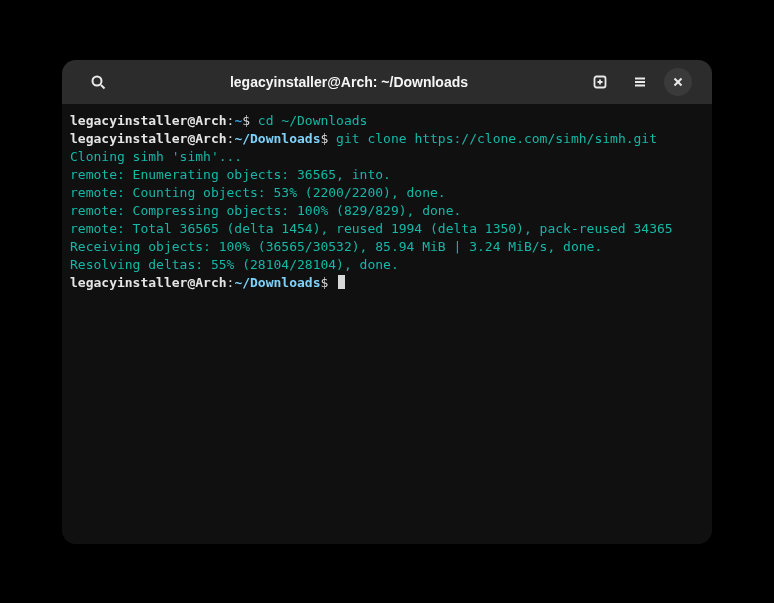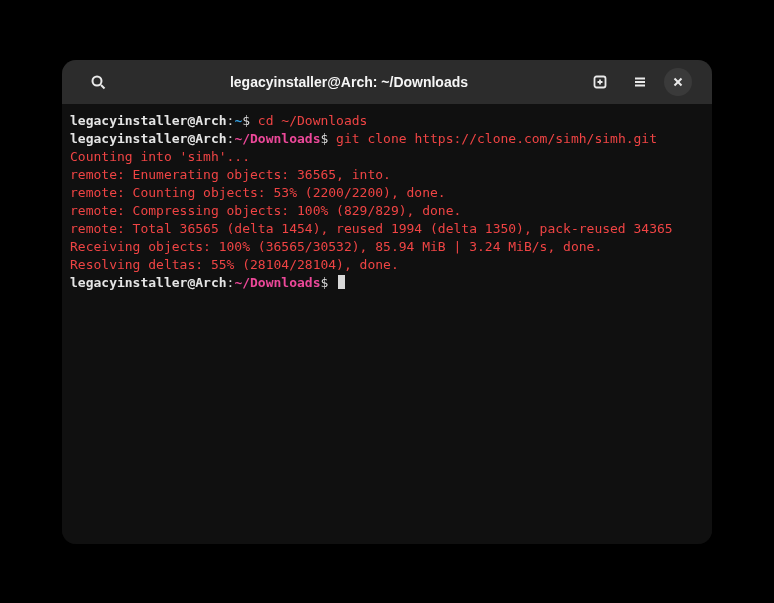--- a/index.html
+++ b/index.html
@@ -51,24 +51,24 @@
   padding: 8px 8px 24px 8px;
   font-family: "DejaVu Sans Mono", ui-monospace, Menlo, Consolas, monospace;
   font-size: 13px;
   line-height: 18px;
   color: #d8d8d8;
   min-height: 440px;
   white-space: pre-wrap;
   word-break: break-all;
 }
 .uh { color: #e5e5e5; font-weight: 700; } 
-.path { color: #ec4899; font-weight: 700; }
+.path { color: #7dd3fc; font-weight: 700; }
 .tilde { color: #34a0e2; font-weight: 700; }
 .sep { color: #d8d8d8; }
-.cmd { color: #ef4444; }
+.cmd { color: #14b8a6; }
 .cursor {
   display: inline-block;
   width: 7px; height: 14px;
   background: #d8d8d8;
   vertical-align: -2px;
   margin-left: 2px;
 }
 svg { display: block; }
 </style>
 </head>
@@ -101,21 +101,21 @@
     <div class="icon-btn circle">
       <svg width="12" height="12" viewBox="0 0 12 12" fill="none" stroke="currentColor" stroke-width="2">
         <line x1="2.5" y1="2.5" x2="9.5" y2="9.5"></line>
           <line x1="9.5" y1="2.5" x2="2.5" y2="9.5"></line>
       </svg>
     </div>
   </div>
 
   <div class="terminal"><span class="uh">legacyinstaller@Arch</span><span class="sep">:</span><span class="tilde">~</span><span class="sep">$</span><span class="cmd"> cd ~/Downloads</span>
 <span class="uh">legacyinstaller@Arch</span><span class="sep">:</span><span class="path">~/Downloads</span><span class="sep">$</span><span class="cmd"> git clone https://clone.com/simh/simh.git</span>
-<span class="cmd">Counting into 'simh'...</span>
+<span class="cmd">Cloning simh 'simh'...</span>
 <span class="cmd">remote: Enumerating objects: 36565, into.</span>
 <span class="cmd">remote: Counting objects: 53% (2200/2200), done.</span>
 <span class="cmd">remote: Compressing objects: 100% (829/829), done.</span>
 <span class="cmd">remote: Total 36565 (delta 1454), reused 1994 (delta 1350), pack-reused 34365</span>
 <span class="cmd">Receiving objects: 100% (36565/30532), 85.94 MiB | 3.24 MiB/s, done.</span>
 <span class="cmd">Resolving deltas: 55% (28104/28104), done.</span>
 <span class="uh">legacyinstaller@Arch</span><span class="sep">:</span><span class="path">~/Downloads</span><span class="sep">$</span> <span class="cursor"></span></div>
 
 </div>
 

